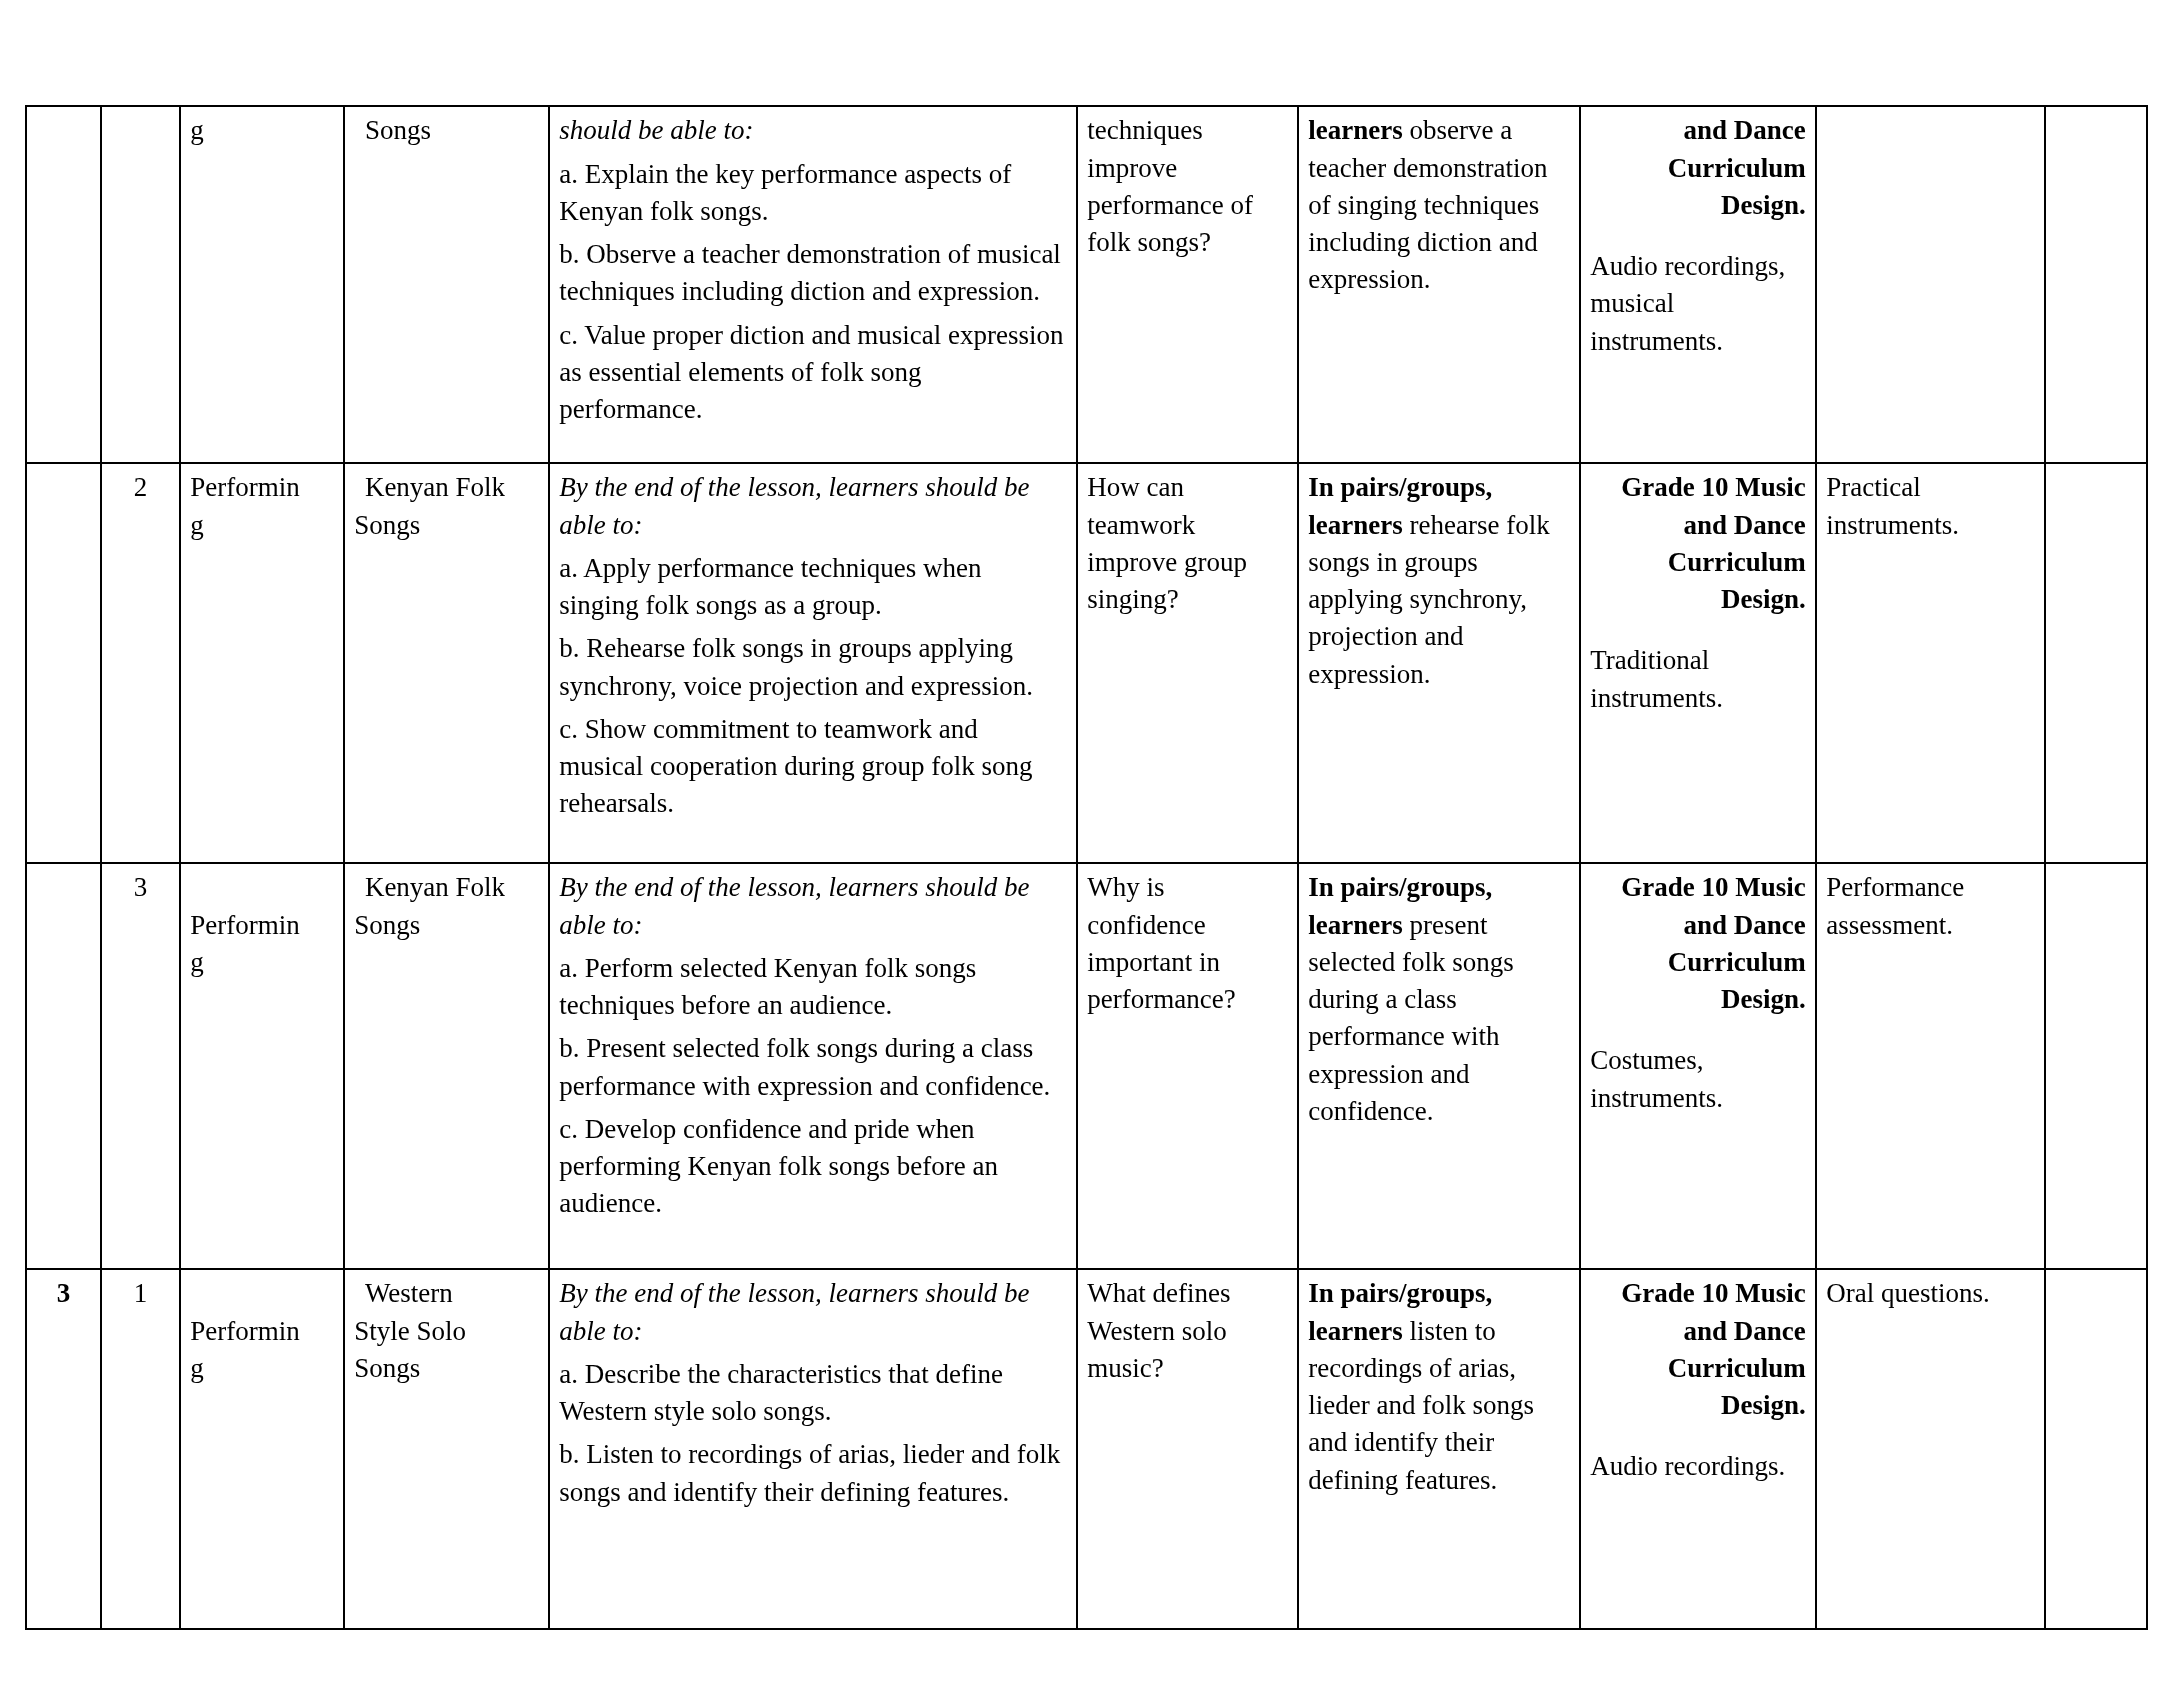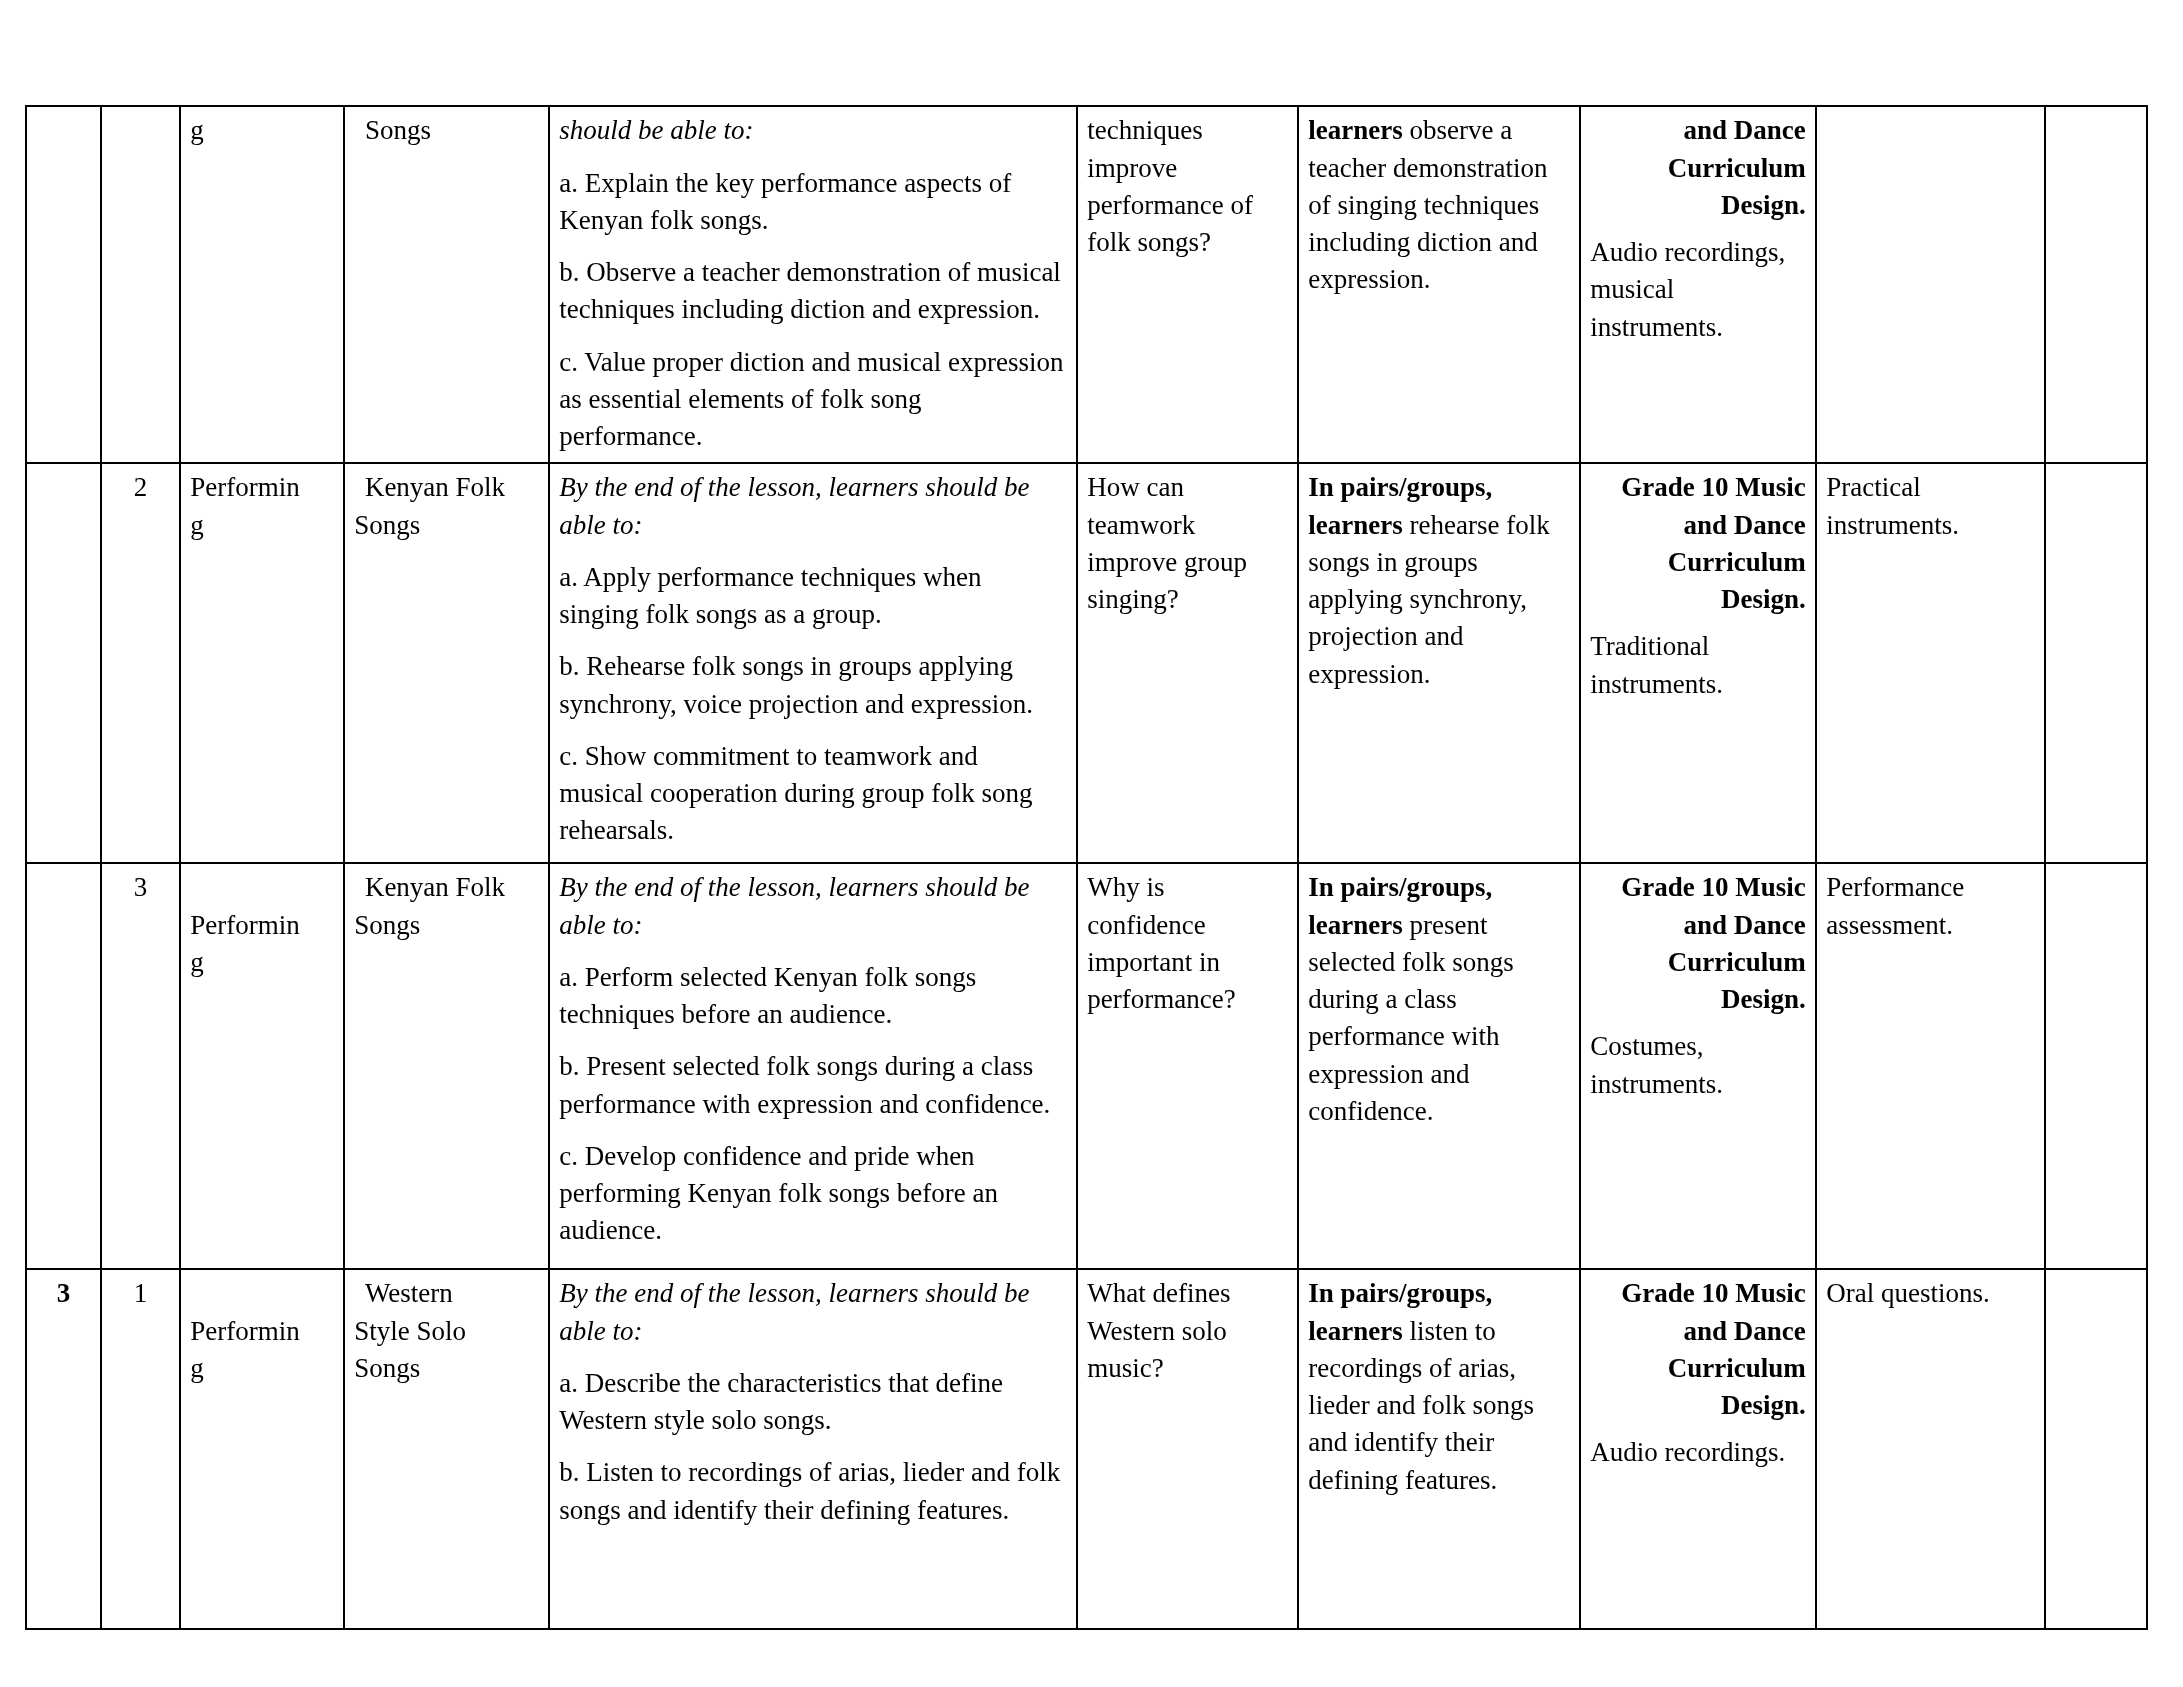--- a/index.html
+++ b/index.html
@@ -41,22 +41,22 @@
     padding-right: 2.6px;
   }
   td.week-cell { font-weight: 700; }
   td.pre { white-space: pre-line; }
   td.substrand { text-indent: 10.6px; border-radius: 7px; }
   .b { font-weight: 700; text-align: right; }
   .intro {
     font-weight: 400;
     font-style: italic;
   }
-  .item { margin-top: 15px; }
-  .res-rest { margin-top: 10px; }
+  .item { margin-top: 6px; }
+  .res-rest { margin-top: 24px; }
 </style>
 </head>
 <body>
 
 <div class="page">
   <table class="sow">
     <colgroup>
       <col style="width:75px">
       <col style="width:79px">
       <col style="width:164px">

